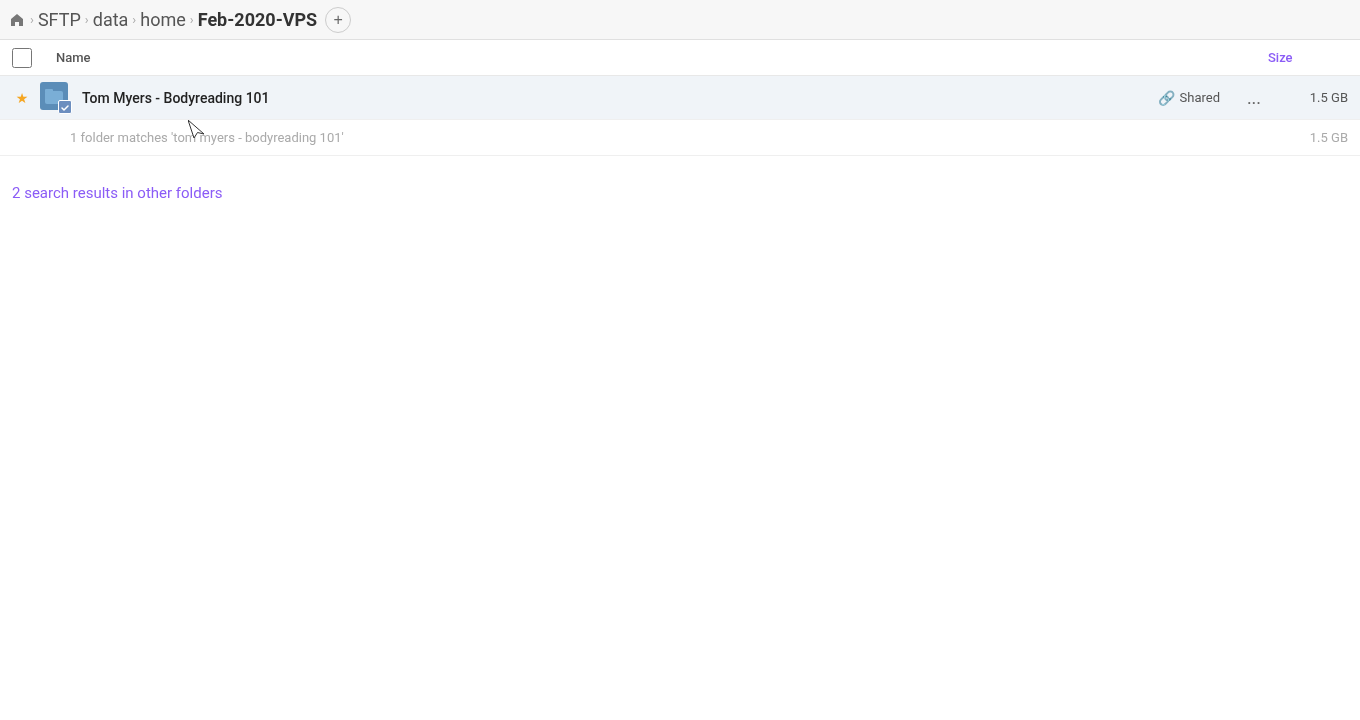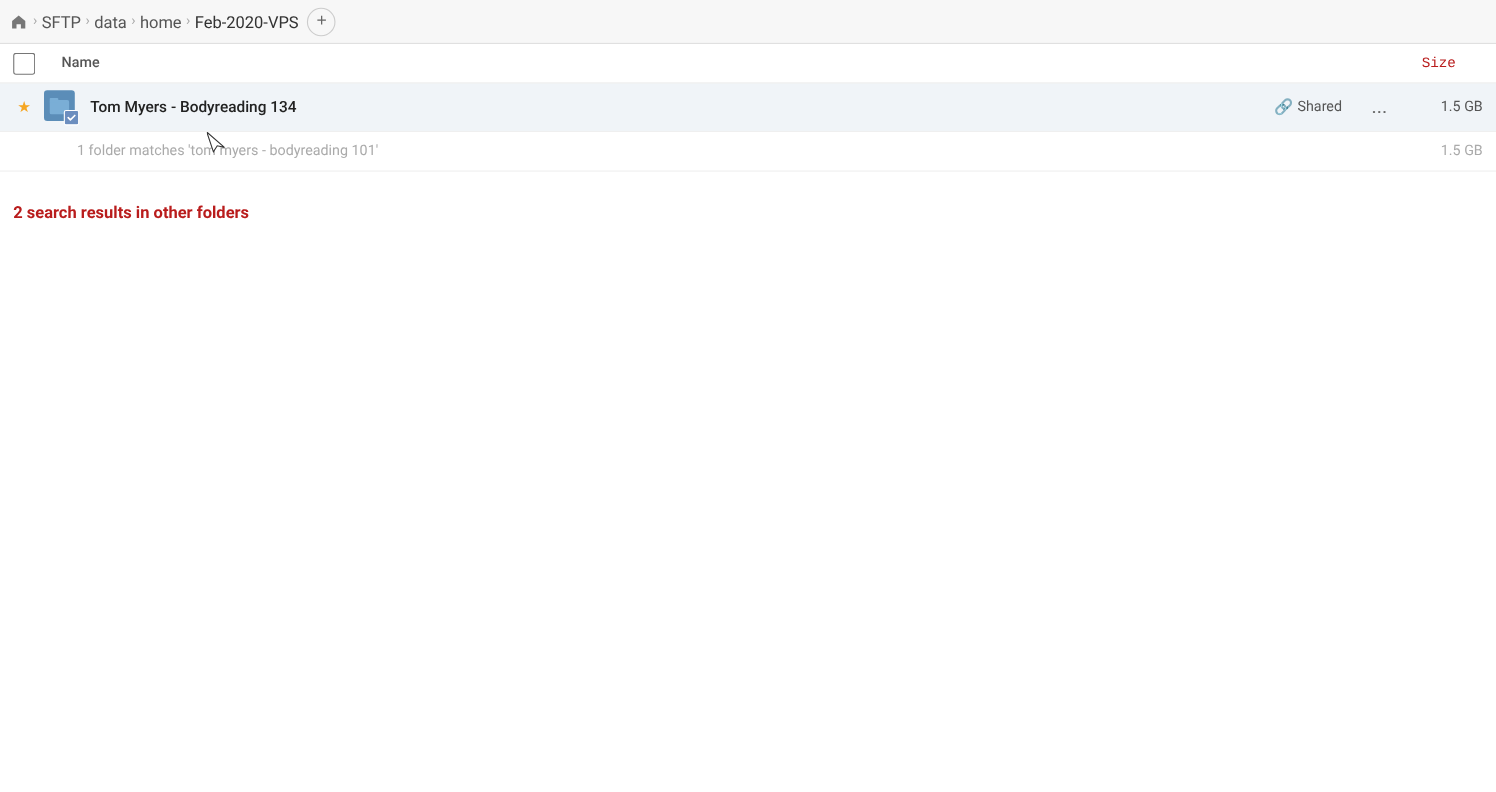--- a/index.html
+++ b/index.html
@@ -31,33 +31,33 @@
     .breadcrumb {
       display: flex;
       align-items: center;
       gap: 0;
     }
 
     .breadcrumb-item {
       display: flex;
       align-items: center;
       color: #555;
-      font-size: 15px;
+      font-size: 18px;
       cursor: pointer;
     }
 
     .breadcrumb-separator {
       color: #aaa;
       margin: 0 4px;
       font-size: 13px;
     }
 
     .breadcrumb-item.active {
       color: #333;
-      font-weight: 400;
+      font-weight: 700;
     }
 
     .home-icon {
       width: 18px;
       height: 18px;
       display: flex;
       align-items: center;
       justify-content: center;
       color: #666;
     }
@@ -97,25 +97,24 @@
     .file-header-name {
       flex: 1;
       font-size: 13px;
       color: #555;
       font-weight: 500;
       margin-left: 16px;
     }
 
     .file-header-size {
       font-size: 13px;
-      color: #b91c1c;
+      color: #8b5cf6;
       font-weight: 500;
       width: 80px;
-      text-align: center;
-      font-family: Liberation Mono, monospace;
+      text-align: left;
     }
 
     
     .file-row {
       display: flex;
       align-items: center;
       height: 44px;
       padding: 0 12px;
       border-bottom: 1px solid #efefef;
       background: #f0f4f8;
@@ -226,22 +225,22 @@
       text-align: right;
     }
 
     
     .other-results {
       padding: 28px 12px 0 12px;
     }
 
     .other-results-title {
       font-size: 15px;
-      color: #b91c1c;
-      font-weight: 700;
+      color: #8b5cf6;
+      font-weight: 400;
     }
 
     
     .cursor {
       position: absolute;
       width: 18px;
       height: 24px;
       pointer-events: none;
       z-index: 9999;
       left: 188px;
@@ -294,21 +293,21 @@
         <rect x="0" y="3" width="18" height="13" rx="2" fill="#7aaed6"></rect>
         <rect x="0" y="1" width="8" height="4" rx="1" fill="#7aaed6"></rect>
       </svg>
     </div>
     <div class="file-icon-overlay">
       <svg width="12" height="12" viewBox="0 0 12 12" fill="none">
         <path d="M3 6l2 2 4-4" stroke="#fff" stroke-width="1.5" stroke-linecap="round" stroke-linejoin="round"></path>
       </svg>
     </div>
   </div>
-  <span class="file-name">Tom Myers - Bodyreading 134</span>
+  <span class="file-name">Tom Myers - Bodyreading 101</span>
   <div class="shared-badge">
     <span class="shared-badge-icon">🔗</span>
     <span>Shared</span>
   </div>
   <div class="more-btn">
     <span>...</span>
   </div>
   <span class="file-size">1.5 GB</span>
 </div>
 

